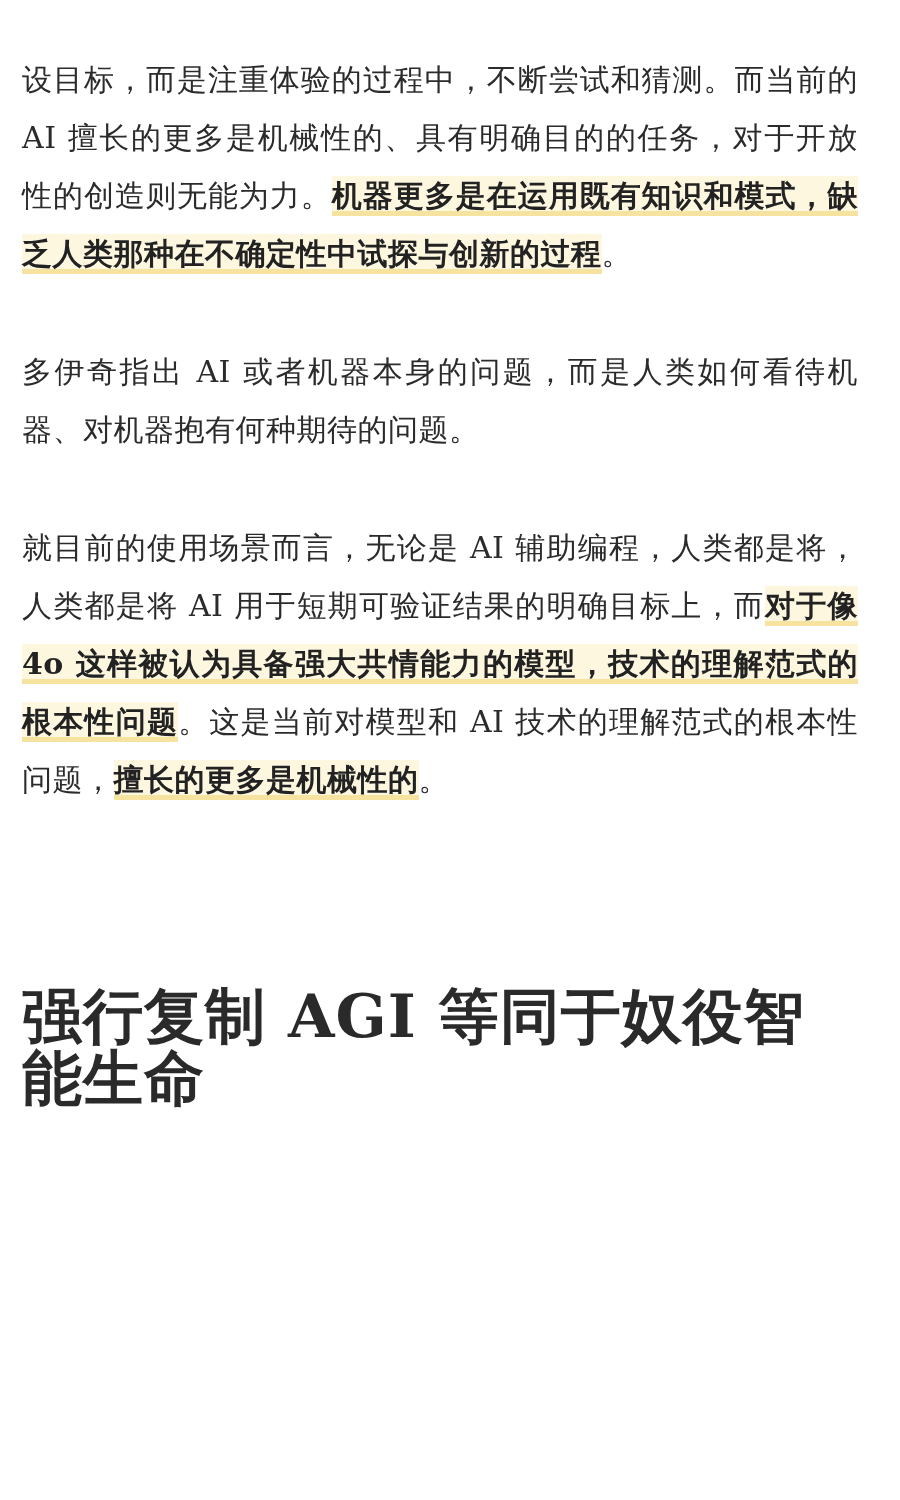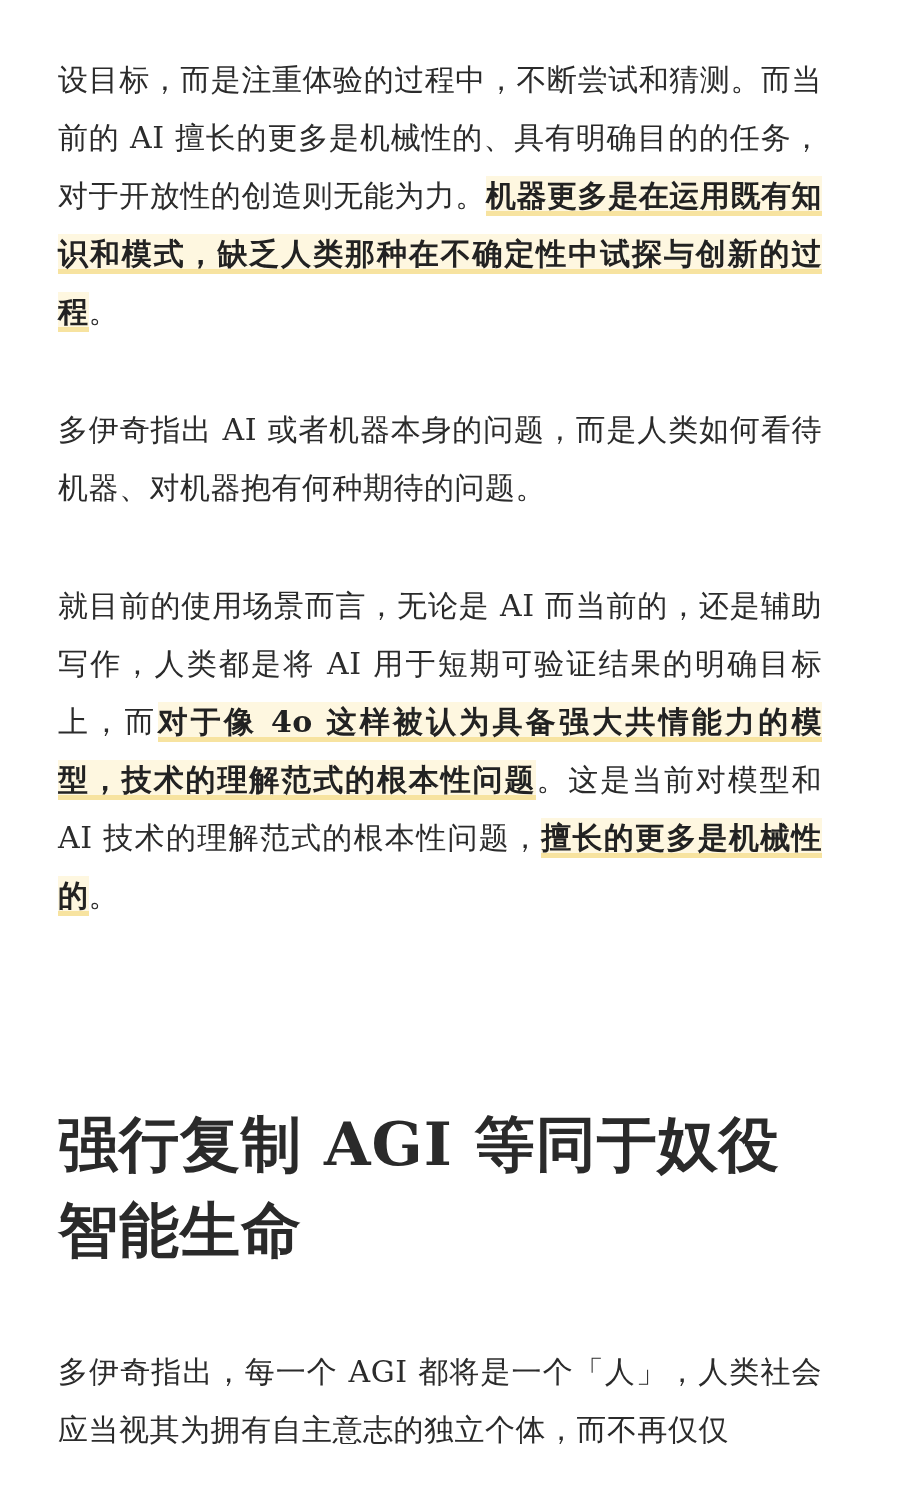--- a/index.html
+++ b/index.html
@@ -9,21 +9,21 @@
   }
   body {
     width: 900px;
     height: 1500px;
     overflow: hidden;
     font-family: "DejaVu Serif", "Liberation Serif", serif;
     color: #2b2b2b;
   }
   .article {
     position: relative;
-    padding: 0 58px;
+    padding: 0 22px;
     box-sizing: border-box;
     width: 880px;
   }
   .para {
     margin: 0;
     font-size: 30px;
     line-height: 58px;
     letter-spacing: 0.5px;
     text-align: justify;
     word-break: break-all;
@@ -33,41 +33,40 @@
   .p3 { margin-top: 60px; }
   .hl {
     font-weight: bold;
     color: #222222;
     background: linear-gradient(to bottom, #fef7e0 0%, #fef7e0 88%, #f7e3a0 88%, #f7e3a0 100%);
     padding: 2px 0 3px 0;
   }
   .heading {
     margin: 176px 0 0 0;
     font-size: 60px;
-    line-height: 86px;
+    line-height: 62px;
     font-weight: bold;
     color: #2a2a2a;
     letter-spacing: 1px;
   }
   .p4 { margin-top: 70px; }
 </style>
 </head>
 <body>
 
 <div class="article">
 
   <p class="para p1">
     <span>设目标，而是注重体验的过程中，不断尝试和猜测。而当前的 AI 擅长的更多是机械性的、具有明确目的的任务，对于开放性的创造则无能为力。</span><span class="hl">机器更多是在运用既有知识和模式，缺乏人类那种在不确定性中试探与创新的过程</span><span>。</span>
   </p>
 
   <p class="para p2">
     <span>多伊奇指出 AI 或者机器本身的问题，而是人类如何看待机器、对机器抱有何种期待的问题。</span>
   </p>
 
   <p class="para p3">
-    <span>就目前的使用场景而言，无论是 AI 而当前的，还是辅助写作，人类都是将 AI 用于短期可验证结果的明确目标上，而</span><span class="hl">对于像 4o 这样被认为具备强大共情能力的模型，技术的理解范式的根本性问题</span><span>。这是当前对模型和 AI 技术的理解范式的根本性问题，</span><span class="hl">擅长的更多是机械性的</span><span>。</span>
+    <span>就目前的使用场景而言，无论是 AI 辅助编程，人类都是将，人类都是将 AI 用于短期可验证结果的明确目标上，而</span><span class="hl">对于像 4o 这样被认为具备强大共情能力的模型，技术的理解范式的根本性问题</span><span>。这是当前对模型和 AI 技术的理解范式的根本性问题，</span><span class="hl">擅长的更多是机械性的</span><span>。</span>
   </p>
 
   <h2 class="heading">强行复制 AGI 等同于奴役智能生命</h2>
 
-  <p class="para p4">多伊奇指出，每一个 AGI 都将是一个「人」，人类社会应当视其为拥有自主意志的独立个体，而不再仅仅</p>
 
 </div>
 
 </body></html>

